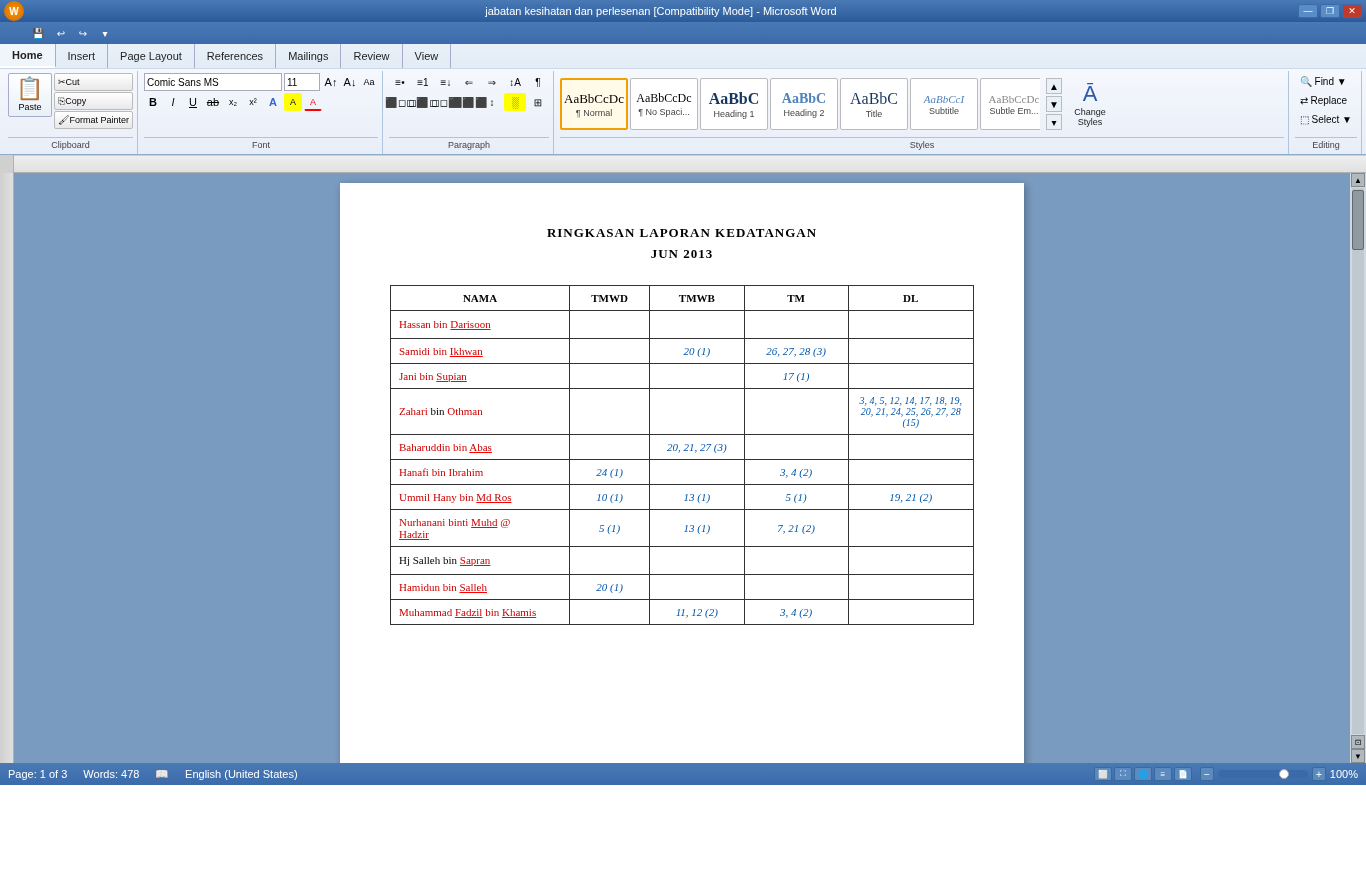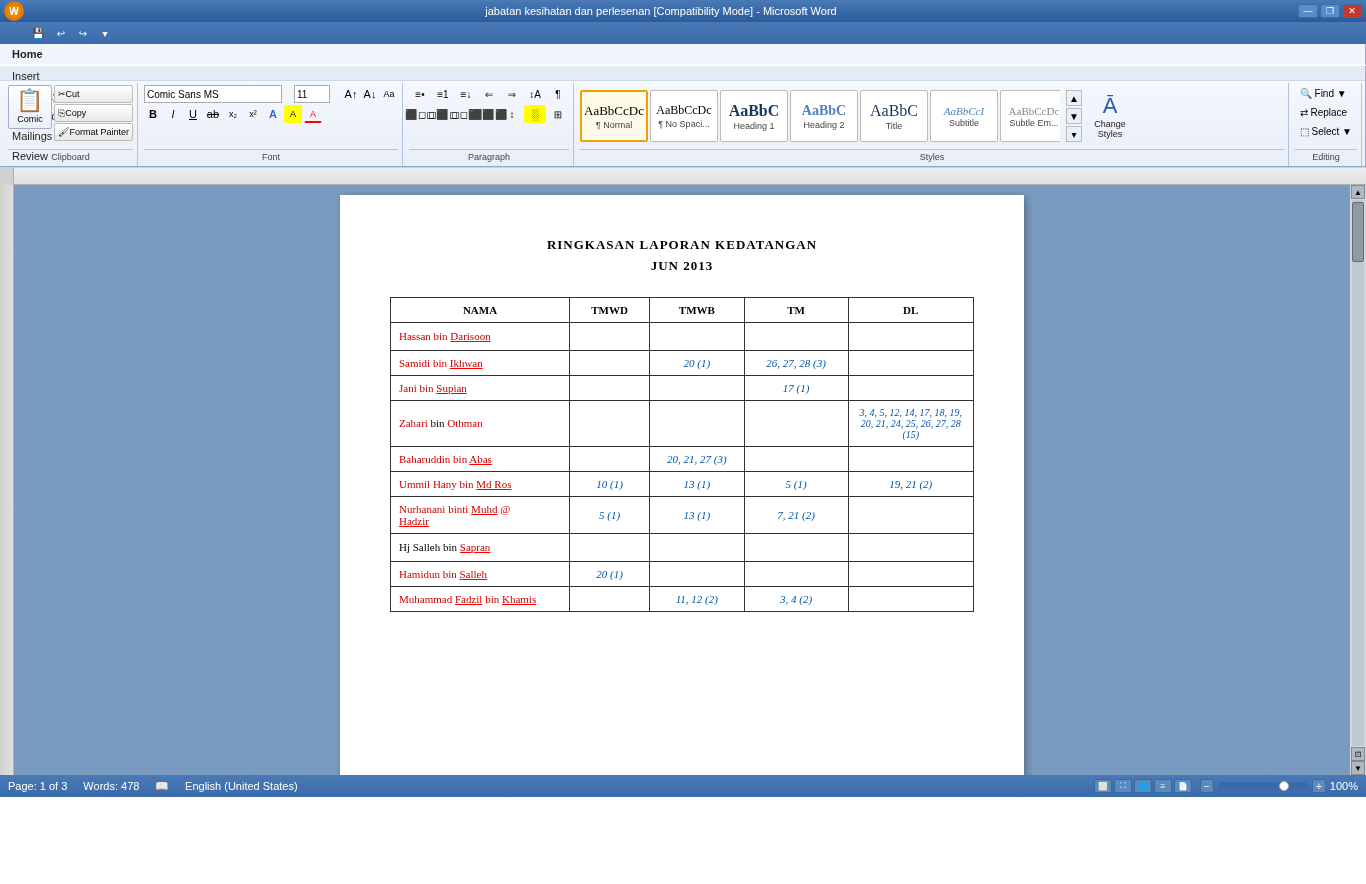--- a/index.html
+++ b/index.html
@@ -22,39 +22,39 @@
     .title-btn { width: 20px; height: 14px; background: #5a8cc5; border: 1px solid #3a6aaa; font-size: 9px; display: flex; align-items: center; justify-content: center; cursor: pointer; color: white; border-radius: 2px; }
     .title-btn.close { background: #c0392b; }
     .office-logo { width: 20px; height: 20px; background: radial-gradient(circle, #f90, #c60); border-radius: 50%; display: flex; align-items: center; justify-content: center; font-weight: bold; font-size: 10px; color: white; }
 
     
     .quick-access { height: 22px; background: linear-gradient(to bottom, #4a7ab5, #3a6aaa); display: flex; align-items: center; padding: 0 30px; gap: 4px; }
     .qa-btn { width: 18px; height: 18px; display: flex; align-items: center; justify-content: center; font-size: 10px; color: white; cursor: pointer; }
 
     
     .ribbon { background: linear-gradient(to bottom, #e8f0f8, #d0e0f0); border-bottom: 1px solid #8aabcc; }
-    .ribbon-tabs { display: flex; height: 36px; flex-direction: column; }
+    .ribbon-tabs { display: flex; height: 24px; }
     .ribbon-tab { padding: 4px 12px; font-size: 11px; cursor: pointer; border-right: 1px solid #aac; color: #222; display: flex; align-items: center; }
     .ribbon-tab.active { background: #f0f4fb; border-bottom: 2px solid #fff; font-weight: bold; }
     .ribbon-content { background: linear-gradient(to bottom, #f5f8fd, #e8eef8); display: flex; align-items: stretch; padding: 2px 4px 0; min-height: 86px; gap: 2px; border-top: 1px solid #ccd8e8; }
 
     
     .ribbon-group { display: flex; flex-direction: column; align-items: stretch; border-right: 1px solid #b0c4de; padding: 2px 4px; min-width: fit-content; }
     .ribbon-group-content { display: flex; align-items: flex-start; gap: 2px; flex: 1; }
     .ribbon-group-label { text-align: center; font-size: 9px; color: #444; padding: 2px 0; border-top: 1px solid #b0c4de; margin-top: 2px; }
 
     
     .paste-btn { display: flex; flex-direction: column; align-items: center; justify-content: center; width: 44px; border: 1px solid #aac; background: linear-gradient(to bottom, #fff, #e8f0f8); cursor: pointer; border-radius: 2px; padding: 4px; font-size: 9px; gap: 2px; }
     .paste-icon { font-size: 22px; line-height: 1; }
     .small-btns { display: flex; flex-direction: column; gap: 1px; }
     .small-btn { font-size: 9px; padding: 1px 3px; background: linear-gradient(to bottom, #fff, #e8e8e8); border: 1px solid #bbb; cursor: pointer; white-space: nowrap; border-radius: 2px; height: 18px; display: flex; align-items: center; }
 
     
     .font-group-content { display: flex; flex-direction: column; gap: 2px; }
-    .font-row1 { display: flex; gap: 12px; align-items: center; }
+    .font-row1 { display: flex; gap: 2px; align-items: center; }
     .font-row2 { display: flex; gap: 2px; align-items: center; }
     .font-select { height: 18px; font-size: 10px; border: 1px solid #aab; padding: 0 2px; background: white; min-width: 120px; }
     .font-size-select { height: 18px; font-size: 10px; border: 1px solid #aab; padding: 0 2px; background: white; width: 36px; }
     .font-size-btns { display: flex; gap: 1px; }
     .fmt-btn { width: 18px; height: 18px; display: flex; align-items: center; justify-content: center; font-size: 11px; border: 1px solid transparent; cursor: pointer; border-radius: 2px; background: transparent; }
     .fmt-btn.bold { font-weight: bold; }
     .fmt-btn.italic { font-style: italic; }
     .fmt-btn.underline { text-decoration: underline; }
 
     
@@ -144,21 +144,21 @@
     <div class="ribbon-tab">Review</div>
     <div class="ribbon-tab">View</div>
   </div>
 
   <div class="ribbon-content">
 
     <div class="ribbon-group">
       <div class="ribbon-group-content">
         <div class="paste-btn">
           <div class="paste-icon">📋</div>
-          <span>Comic</span>
+          <span>Paste</span>
         </div>
         <div class="small-btns">
           <div class="small-btn">✂ <span>Cut</span></div>
           <div class="small-btn">⎘ <span>Copy</span></div>
           <div class="small-btn">🖌 <span>Format Painter</span></div>
         </div>
       </div>
       <div class="ribbon-group-label">Clipboard</div>
     </div>
 
@@ -352,20 +352,27 @@
           </tr>
 
           <tr>
             <td><span style="color:#cc0000;">Baharuddin bin </span><span style="color:#cc0000;text-decoration:underline;text-decoration-color:red;">Abas</span></td>
             <td></td>
             <td class="num">20, 21, 27 (3)</td>
             <td></td>
             <td></td>
           </tr>
 
+          <tr>
+            <td><span style="color:#cc0000;">Hanafi bin Ibrahim</span></td>
+            <td class="num">24 (1)</td>
+            <td></td>
+            <td class="num">3, 4 (2)</td>
+            <td></td>
+          </tr>
 
           <tr>
             <td><span style="color:#cc0000;">Ummil Hany bin </span><span style="color:#cc0000;text-decoration:underline;text-decoration-color:red;">Md Ros</span></td>
             <td class="num">10 (1)</td>
             <td class="num">13 (1)</td>
             <td class="num">5 (1)</td>
             <td class="num">19, 21 (2)</td>
           </tr>
 
           <tr>

